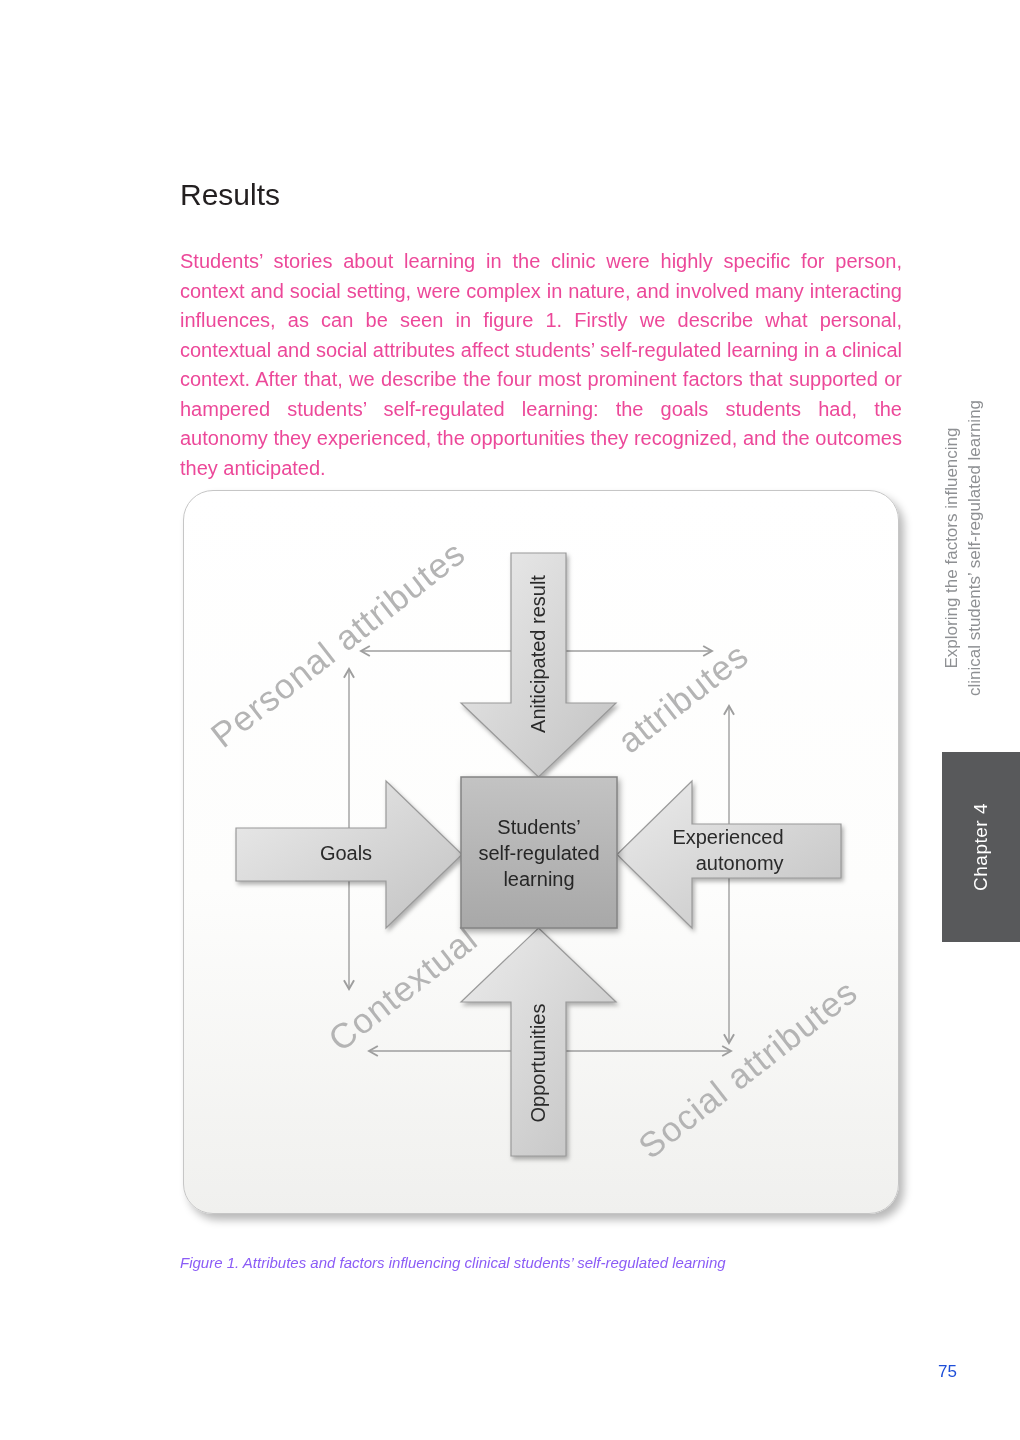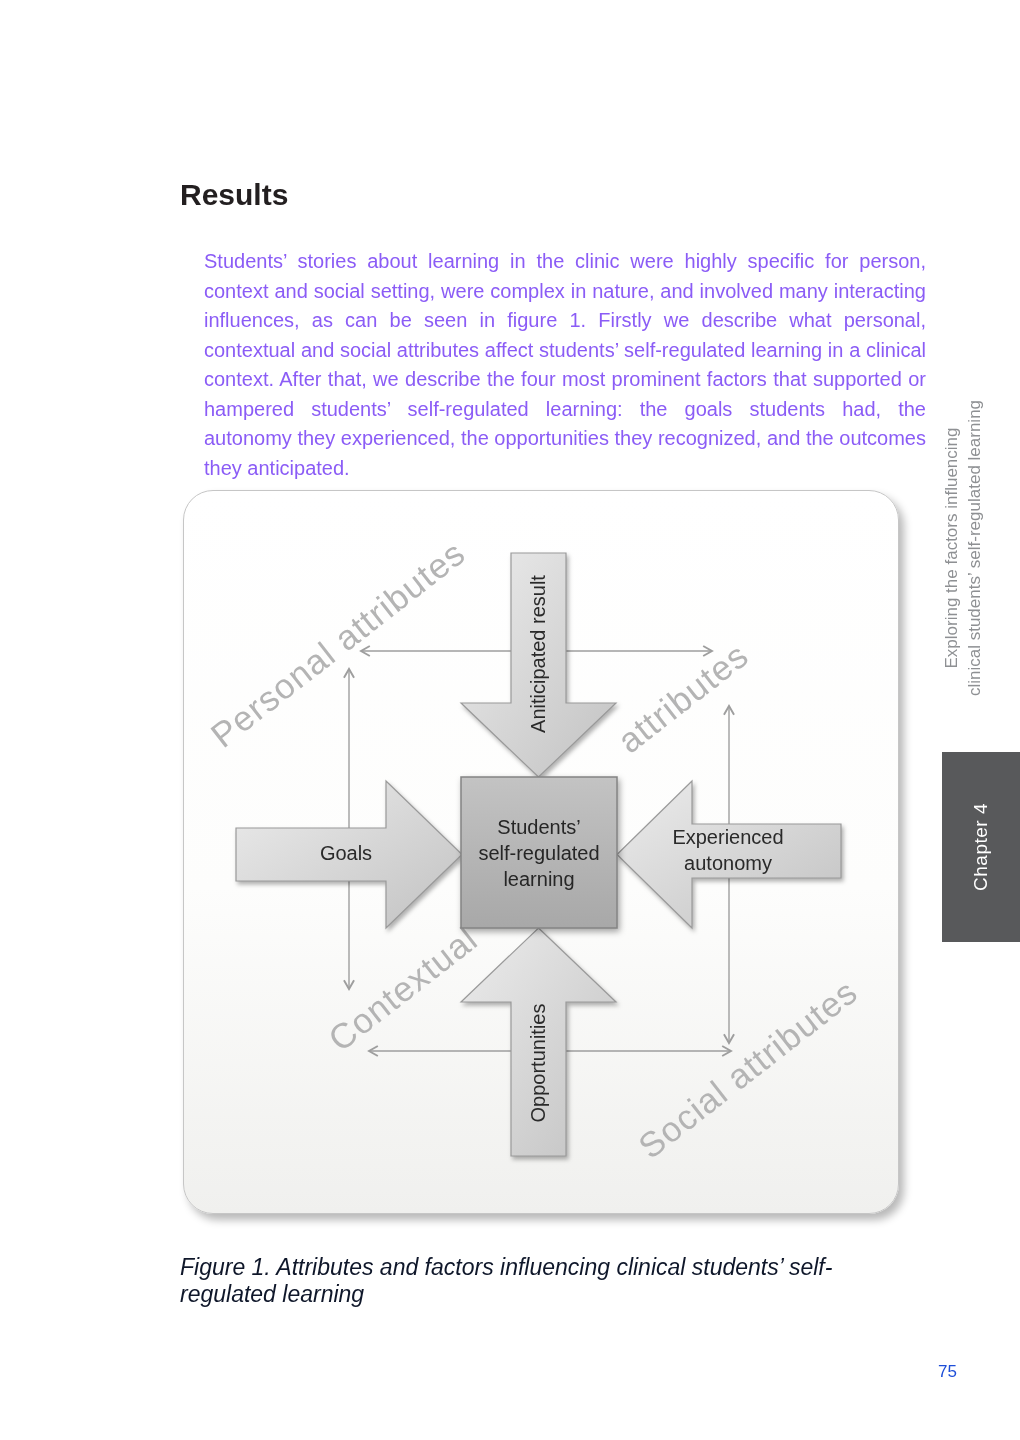--- a/index.html
+++ b/index.html
@@ -7,25 +7,25 @@
   .page {
     position: relative;
     width: 1020px; height: 1440px;
     background: #ffffff;
     font-family: "Liberation Sans", sans-serif;
     color: #3a3a3a;
     overflow: hidden;
   }
   .heading {
     position: absolute; left: 180px; top: 178px;
-    font-size: 30px; font-weight: 700; color: #231f20; margin: 0;
+    font-size: 30px; font-weight: 400; color: #231f20; margin: 0;
   }
   .paragraph {
     position: absolute; left: 180px; top: 247px; width: 722px;
-    font-size: 20px; line-height: 29.5px; text-align: justify; color: #8b5cf6; margin-left: 24px;
+    font-size: 20px; line-height: 29.5px; text-align: justify; color: #ec4899;
   }
   .figure-frame {
     position: absolute; left: 183px; top: 490px; width: 716px; height: 724px;
     border: 1px solid #c6c6c6; border-radius: 30px;
     background: linear-gradient(180deg, #ffffff 0%, #fdfdfc 55%, #f0f0ee 100%);
     box-shadow: 5px 6px 9px rgba(0,0,0,0.28);
   }
   .diagram-svg { position: absolute; left: 0; top: 0; z-index: 2; }
   .watermark {
     position: absolute; z-index: 1;
@@ -50,21 +50,21 @@
     fill: url(#agrad); stroke: #9a9a9a; stroke-width: 1.2;
     filter: drop-shadow(2px 3px 2px rgba(0,0,0,0.30));
   }
   .cbox {
     fill: url(#cgrad); stroke: #848484; stroke-width: 1.5;
     filter: drop-shadow(2px 3px 3px rgba(0,0,0,0.35));
   }
   .thin { stroke: #9e9e9e; stroke-width: 1.4; fill: none; }
   .caption {
     position: absolute; left: 180px; top: 1254px; width: 722px;
-    font-size: 23px; font-style: italic; color: #0f172a;
+    font-size: 15px; font-style: italic; color: #8b5cf6;
   }
   .running-title {
     position: absolute; left: 773px; top: 525px; width: 380px; height: 46px;
     transform: rotate(-90deg);
     font-size: 17px; line-height: 23px; color: #8e9093; text-align: center;
     white-space: nowrap;
   }
   .chapter-tab {
     position: absolute; left: 942px; top: 752px; width: 78px; height: 190px;
     background: #58595b;
@@ -118,21 +118,21 @@
       <polygon class="big-arrow" points="327,62 382,62 382,212 432,212 354.5,286 277,212 327,212"></polygon>
       <polygon class="big-arrow" points="354.5,437 432,511 382,511 382,665 327,665 327,511 277,511"></polygon>
       <polygon class="big-arrow" points="278,363.5 202,437 202,390 52,390 52,337 202,337 202,290"></polygon>
       <polygon class="big-arrow" points="433,363.5 508,290 508,333 657,333 657,387 508,387 508,437"></polygon>
 
       <rect class="cbox" x="277" y="286" width="156" height="151"></rect>
     </svg>
 
     <div class="dlabel rot" style="left:354px; top:163px;">Aniticipated result</div>
     <div class="dlabel" style="left:162px; top:362px;text-align:right;">Goals</div>
-    <div class="dlabel pre" style="left:544px; top:359px;">Experienced
+    <div class="dlabel pre" style="left:544px; top:359px;text-align:right;">Experienced
 autonomy</div>
     <div class="dlabel rot" style="left:354px; top:572px;">Opportunities</div>
 
     <div class="center-label">Students’
 self-regulated
 learning</div>
   </div>
 
   <div class="caption">Figure 1. Attributes and factors influencing clinical students’ self-regulated learning</div>
 

